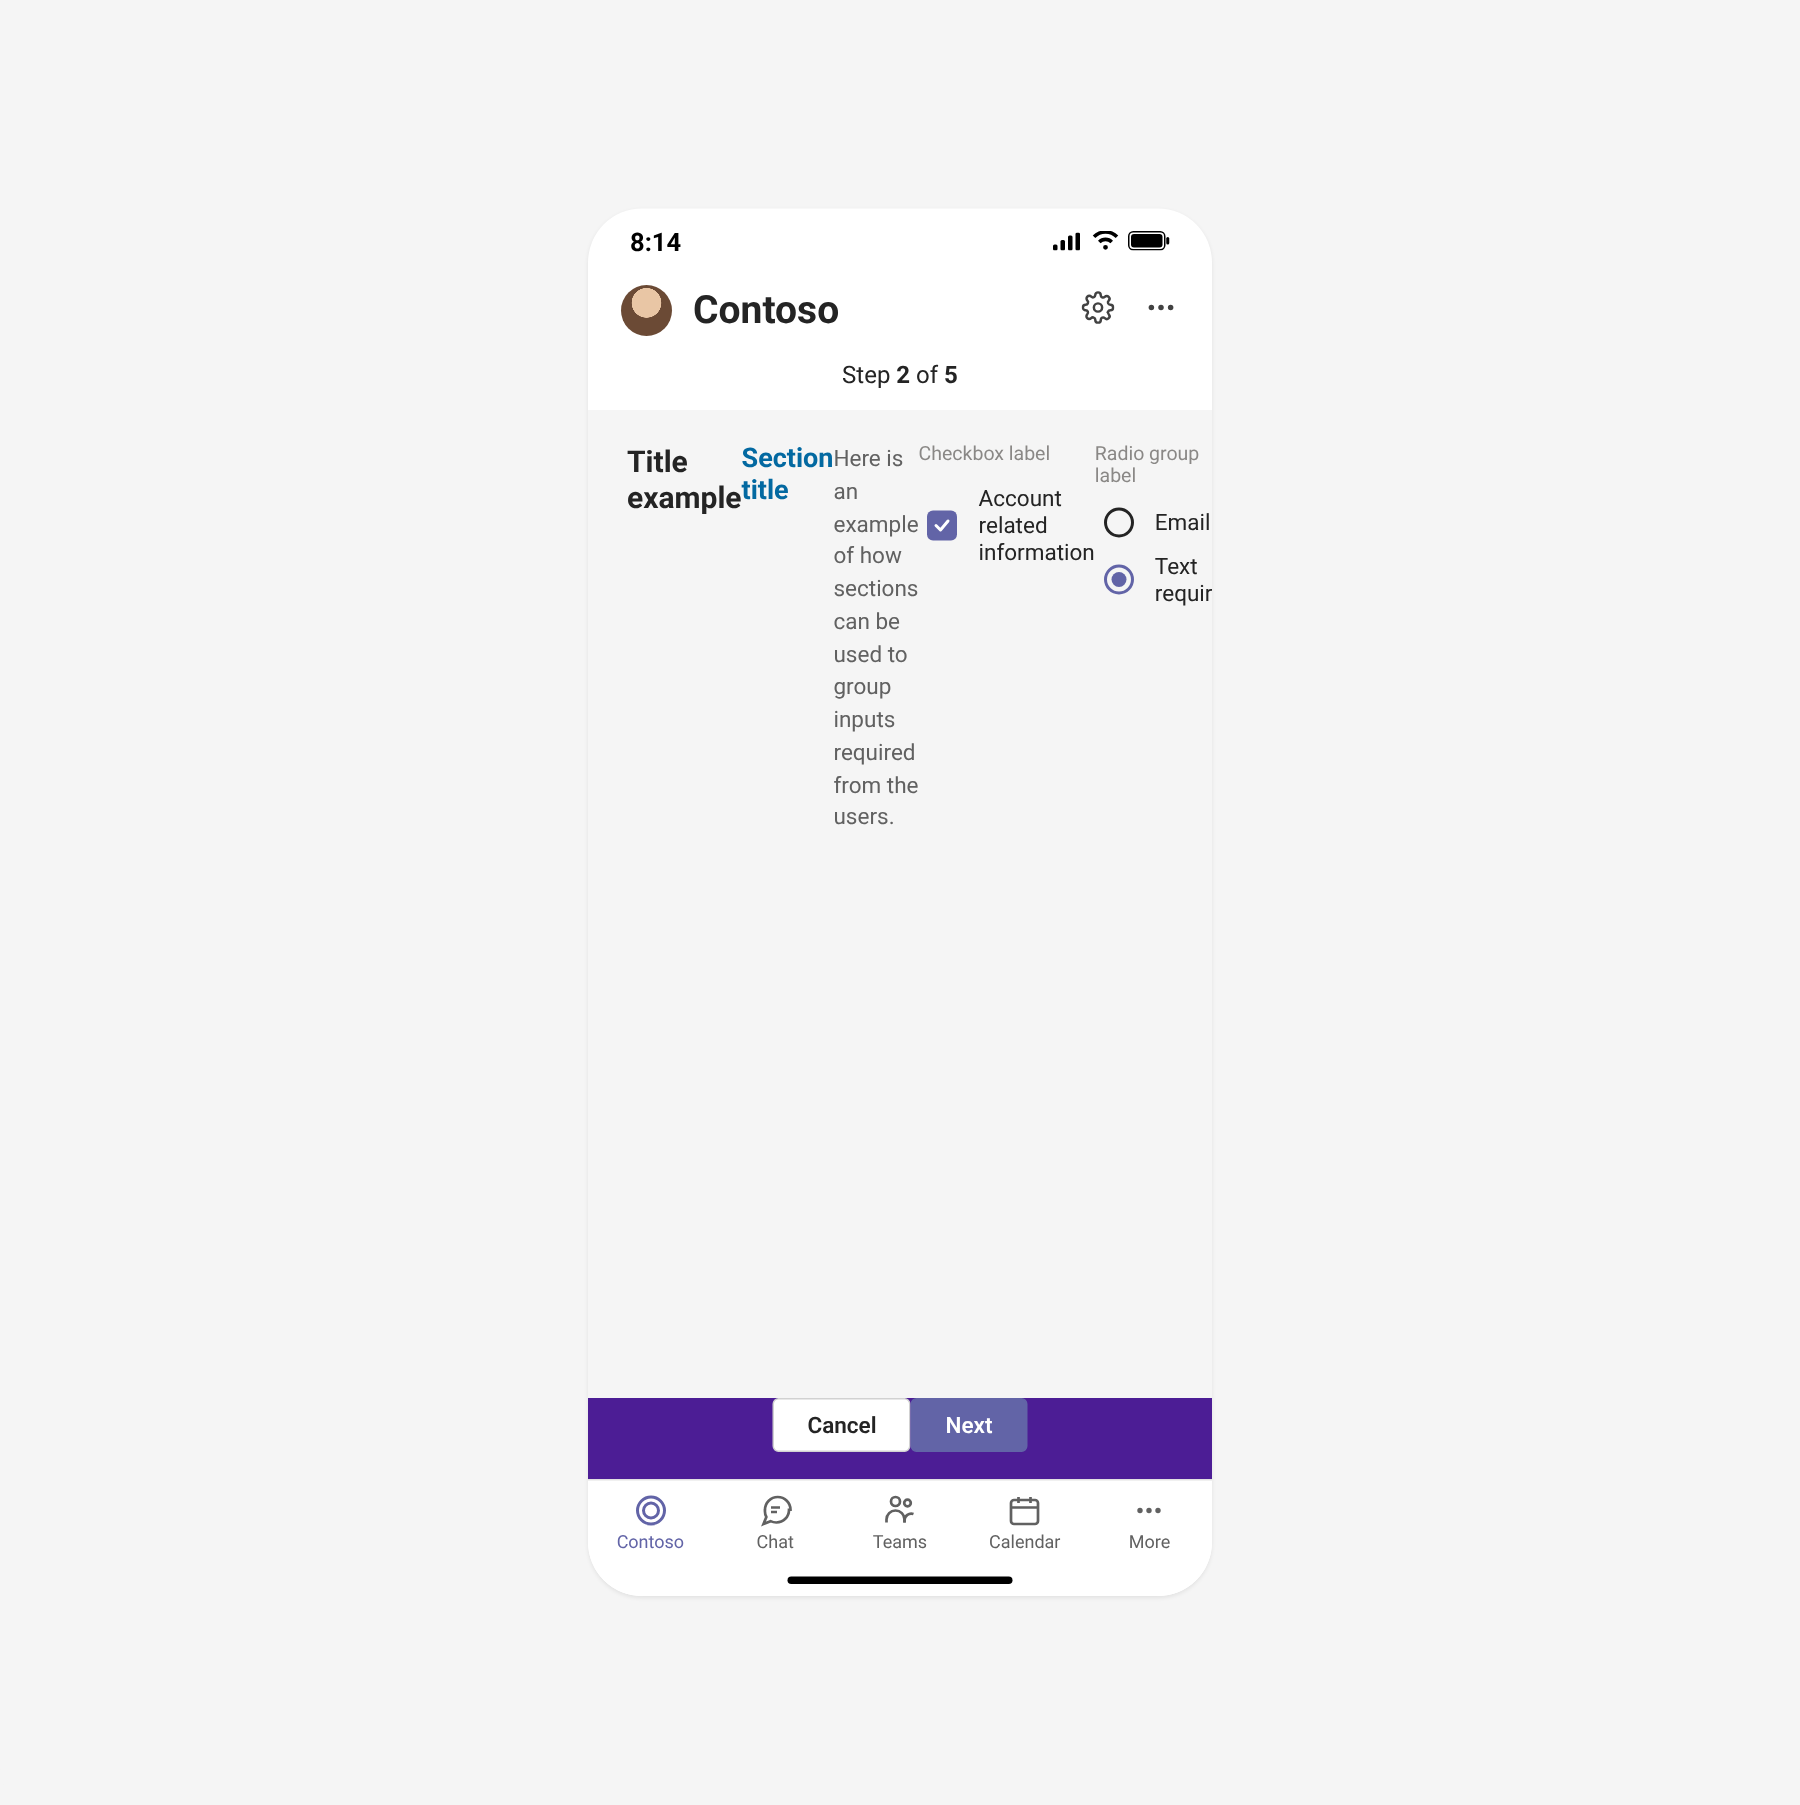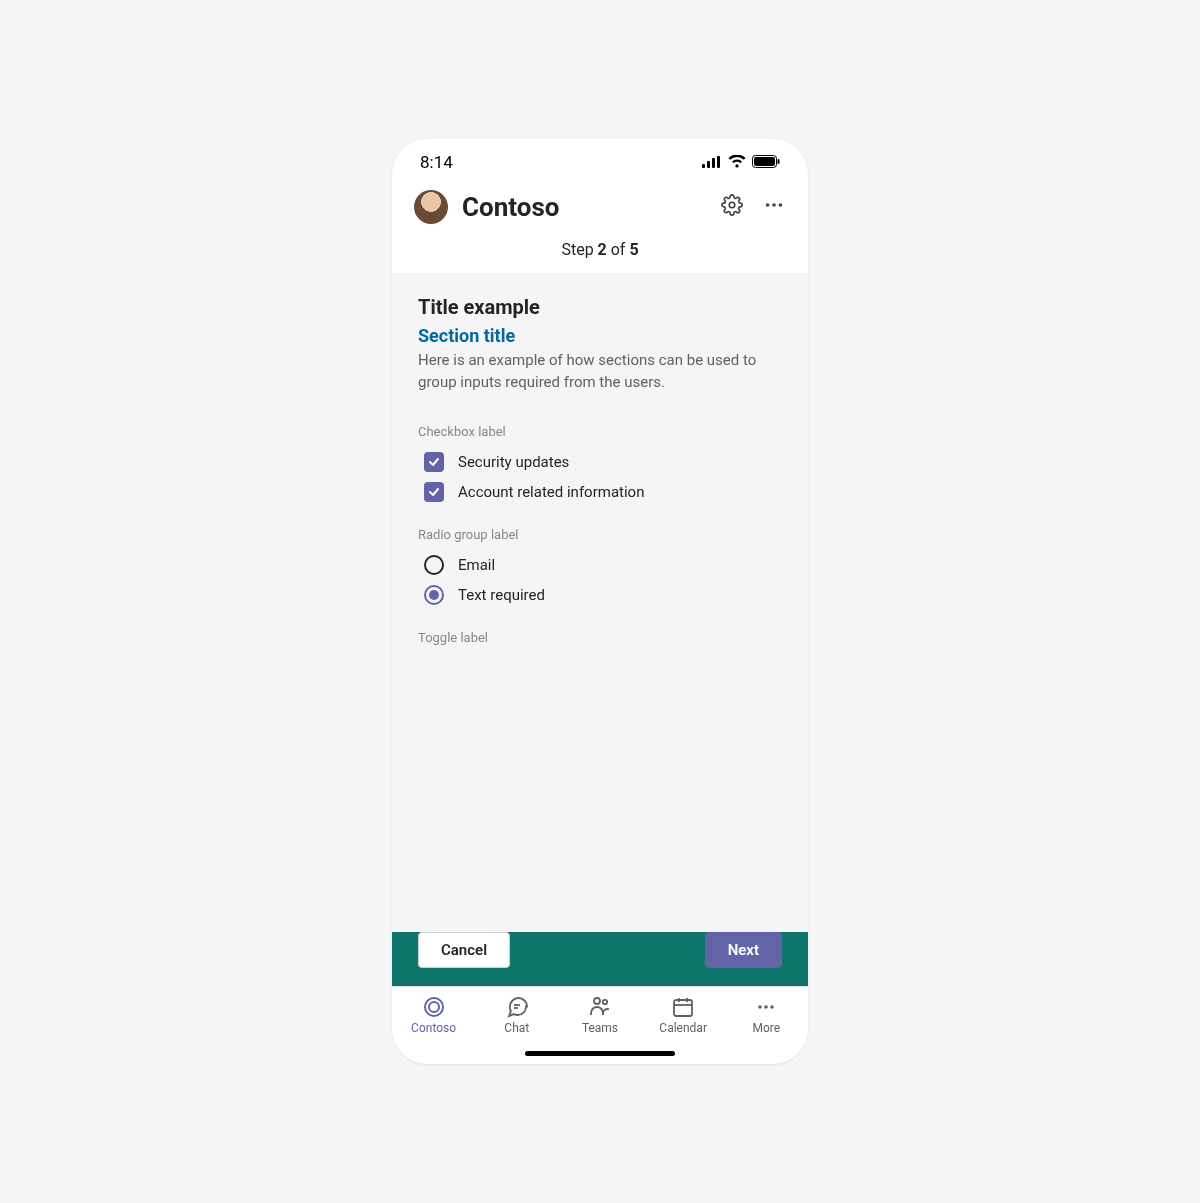--- a/index.html
+++ b/index.html
@@ -33,21 +33,21 @@
     overflow: hidden;
     position: relative;
   }
   
   .status-bar {
     height: 45px;
     display: flex;
     align-items: center;
     justify-content: space-between;
     padding: 0 28px 0 28px;
-    font-weight: 400;
+    font-weight: 700;
     font-size: 17px;
   }
   .status-right { display: flex; align-items: center; gap: 6px; }
   
   .header {
     display: flex;
     align-items: center;
     gap: 14px;
     padding: 6px 22px 12px 22px;
   }
@@ -71,21 +71,21 @@
     color: #242424;
     padding: 4px 0 14px 0;
   }
   .step-row b { font-weight: 700; }
   
   .content {
     flex: 1;
     background: #f5f5f5;
     padding: 22px 26px 12px 26px;
     display: flex;
-    flex-direction: column;
+    flex-direction: row;
     overflow: auto;
   }
   .title-example { font-size: 20px; font-weight: 700; color: #242424; margin-bottom: 6px; }
   .title-desc { font-size: 15px; color: #616161; line-height: 1.45; margin-bottom: 22px; }
   .section-title { font-size: 18px; font-weight: 700; color: #0369a1; margin-bottom: 4px; }
   .section-desc { font-size: 15px; color: #616161; line-height: 1.45; margin-bottom: 30px; }
   .group-label { font-size: 13px; color: #8a8886; margin-bottom: 8px; }
   .checkbox-row, .radio-row { display:flex; align-items:center; gap:14px; padding: 5px 0; cursor:pointer; padding-left:6px; }
   .checkbox-row span, .radio-row span { font-size: 15px; color: #242424; }
   .checkbox-box {
@@ -104,23 +104,23 @@
     width: 44px; height: 24px; border-radius: 12px; background:#6264A7;
     position:relative; cursor:pointer; flex-shrink:0;
   }
   .toggle-thumb {
     width: 18px; height: 18px; border-radius:50%; background:#fff;
     position:absolute; top:3px; right:3px;
   }
   .toggle-label { font-size: 15px; color:#242424; }
   
   .button-row {
-    display:flex; justify-content:space-between; align-items:center;
+    display:flex; justify-content:center; align-items:center;
     padding: 0 26px 18px 26px;
-    background:#0f766e;
+    background:#4c1d95;
   }
   .btn {
     height: 36px; border-radius: 4px; font-size: 15px; font-weight:600;
     padding: 0 22px; cursor:pointer; display:flex; align-items:center; justify-content:center;
   }
   .btn-secondary {
     background:#fff; border:1px solid #d1d1d1; color:#242424;
   }
   .btn-primary {
     background:#6264A7; border:1px solid #6264A7; color:#fff;
@@ -210,28 +210,20 @@
       <div class="section-desc">Here is an example of how sections can be used to group inputs required from the users.</div>
 
       <div class="group">
         <div class="group-label">Checkbox label</div>
         <div class="checkbox-row">
           <div class="checkbox-box">
             <svg width="12" height="12" viewBox="0 0 12 12">
                 <path d="M2 6 L5 9 L10 3" stroke="#fff" stroke-width="2" fill="none" stroke-linecap="round" stroke-linejoin="round"></path>
               </svg>
           </div>
-          <span>Security updates</span>
-        </div>
-        <div class="checkbox-row">
-          <div class="checkbox-box">
-            <svg width="12" height="12" viewBox="0 0 12 12">
-                <path d="M2 6 L5 9 L10 3" stroke="#fff" stroke-width="2" fill="none" stroke-linecap="round" stroke-linejoin="round"></path>
-              </svg>
-          </div>
           <span>Account related information</span>
         </div>
       </div>
 
       <div class="group">
         <div class="group-label">Radio group label</div>
         <div class="radio-row">
           <div class="radio-outer"></div>
           <span>Email</span>
         </div>

